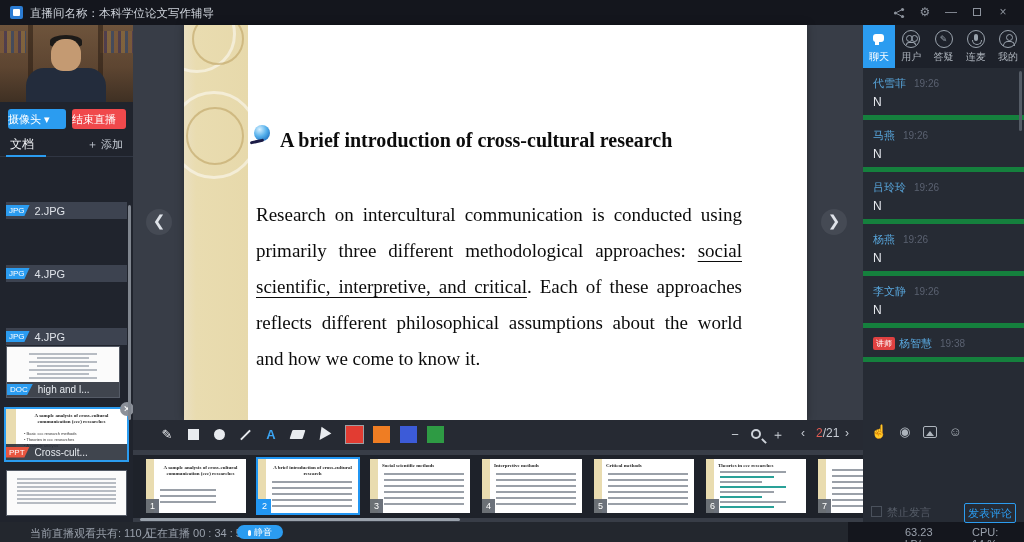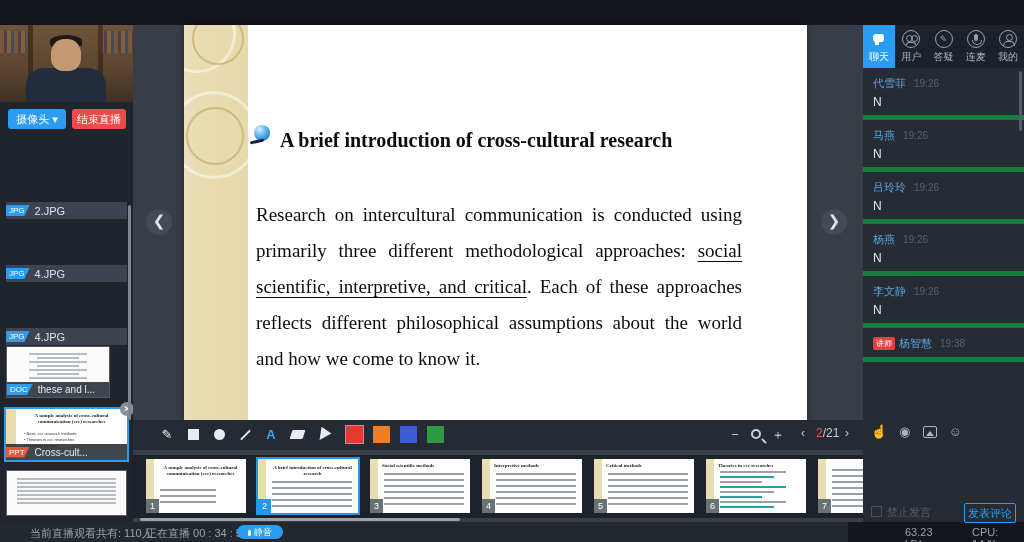--- a/index.html
+++ b/index.html
@@ -20,21 +20,21 @@
   
   .left { left:0; top:25px; width:133px; height:497px; background:#20242d; }
   .webcam { left:0; top:0; width:133px; height:77px; overflow:hidden;
             background:linear-gradient(180deg,#6e543c 0%,#5d4531 55%,#3f3023 100%); }
   .shelf { position:absolute; top:0; bottom:0; width:5px; background:rgba(40,28,18,.55); }
   .books { position:absolute; top:6px; height:22px; width:26px;
            background:repeating-linear-gradient(90deg,#7d5b3b 0 4px,#4a3a52 4px 7px,#86683f 7px 11px,#3d4a63 11px 14px); opacity:.8; }
   .person-body { position:absolute; left:26px; bottom:-6px; width:80px; height:40px; background:#232c3c; border-radius:18px 18px 0 0; }
   .person-head { position:absolute; left:51px; top:14px; width:30px; height:32px; background:#c49a72; border-radius:45% 45% 40% 40%; }
   .person-hair { position:absolute; left:50px; top:10px; width:32px; height:12px; background:#1c1a18; border-radius:50% 50% 20% 20%; }
-  .btn { border-radius:3px; color:#fff; font-size:11px; text-align:center; line-height:20px; height:20px; cursor:pointer; }
+  .btn { border-radius:3px; color:#fff; font-size:11px; text-align:left; line-height:20px; height:20px; cursor:pointer; }
   .btn-cam { left:8px; top:84px; width:58px; background:#2b9cf0; }
   .btn-end { left:72px; top:84px; width:54px; background:#f0494c; }
   .tabrow { left:0; top:108px; width:133px; height:24px; border-bottom:1px solid #303643; }
   .doclabel { position:absolute; left:10px; top:3px; font-size:12px; color:#f2f4f7; }
   .docunder { position:absolute; left:6px; top:22px; width:40px; height:2px; background:#2b9cf0; }
   .addbtn { position:absolute; right:10px; top:4px; font-size:11px; color:#c4cad3; cursor:pointer; }
   .filerow { left:6px; width:121px; height:17px; background:#3d4350; color:#dfe3e9; font-size:11px;
              display:flex; align-items:center; overflow:hidden; cursor:pointer; }
   .badge-sk { flex:0 0 auto; font-size:8px; color:#fff; padding:1px 5px 1px 3px; margin-right:5px;
               clip-path:polygon(0 0,100% 0,78% 100%,0 100%); }
@@ -154,58 +154,82 @@
   .sb { top:4px; }
   .mutepill { left:237px; top:3px; width:46px; height:14px; background:#2b9cf0; border-radius:8px;
               color:#fff; font-size:9px; text-align:center; line-height:14px; cursor:pointer; }
   .micdot { display:inline-block; width:3px; height:6px; background:#fff; border-radius:2px; margin-right:3px; vertical-align:-1px; }
 </style>
 </head>
 <body>
 
 <div class="app">
 
+  <div class="abs titlebar">
+    <div class="abs appicon"></div>
+    <div class="abs wtitle">直播间名称：本科学位论文写作辅导</div>
+    <div class="abs wctl sharei" style="left:890px">
+      <svg width="12" height="12" viewBox="0 0 12 12">
+          <circle cx="9.5" cy="2.5" r="1.6" fill="#8d939d"></circle>
+          <circle cx="2.5" cy="6" r="1.6" fill="#8d939d"></circle>
+          <circle cx="9.5" cy="9.5" r="1.6" fill="#8d939d"></circle>
+          <line x1="3.8" y1="5.3" x2="8.2" y2="3.1" stroke="#8d939d"></line>
+          <line x1="3.8" y1="6.7" x2="8.2" y2="8.9" stroke="#8d939d"></line>
+        </svg>
+    </div>
+    <div class="abs wctl" style="left:916px">⚙</div>
+    <div class="abs wctl" style="left:942px">—</div>
+    <div class="abs wctl" style="left:968px">
+        <div class="maxbox"></div>
+      </div>
+    <div class="abs wctl" style="left:994px">×</div>
+  </div>
 
   <div class="abs left">
     <div class="abs webcam">
       <div class="books" style="left:0"></div>
         <div class="books" style="left:100px;width:33px"></div>
       <div class="shelf" style="left:28px"></div>
         <div class="shelf" style="left:98px"></div>
       <div class="person-body"></div>
         <div class="person-hair"></div>
         <div class="person-head"></div>
     </div>
     <div class="abs btn btn-cam">摄像头 ▾</div>
     <div class="abs btn btn-end">结束直播</div>
+    <div class="abs tabrow">
+      <span class="doclabel">文档</span>
+      <span class="docunder"></span>
+      <span class="addbtn">＋ 添加</span>
+    </div>
 
     <div class="abs filerow" style="top:177px">
       <span class="badge-sk bk-blue">JPG</span>
       <span>2.JPG</span>
     </div>
     <div class="abs filerow" style="top:240px">
       <span class="badge-sk bk-blue">JPG</span>
       <span>4.JPG</span>
     </div>
     <div class="abs filerow" style="top:303px">
       <span class="badge-sk bk-blue">JPG</span>
       <span>4.JPG</span>
     </div>
 
-    <div class="abs fthumb" style="left:6px;top:321px;width:104px;height:52px">
+    <div class="abs fthumb" style="left:6px;top:321px;width:114px;height:52px">
       <div class="fl c" style="margin-top:6px"></div>
         <div class="fl s"></div>
         <div class="fl c"></div>
       <div class="fl s"></div>
         <div class="fl c"></div>
         <div class="fl s"></div>
         <div class="fl c"></div>
       <div class="flabel">
         <span class="badge-sk bk-blue">DOC</span>
-        <span>these and l...</span>
+        <span>high and l...</span>
       </div>
     </div>
 
     <div class="abs ppt-item" style="top:382px">
       <div class="ppt-mini">
         <div class="mini-band"></div>
         <div class="mini-title">A sample analysis of cross-cultural communication (ccc) researches</div>
         <div class="mini-bullets">
             <div>• Basic ccc research methods</div>
             <div>• Theories in ccc researches</div>

